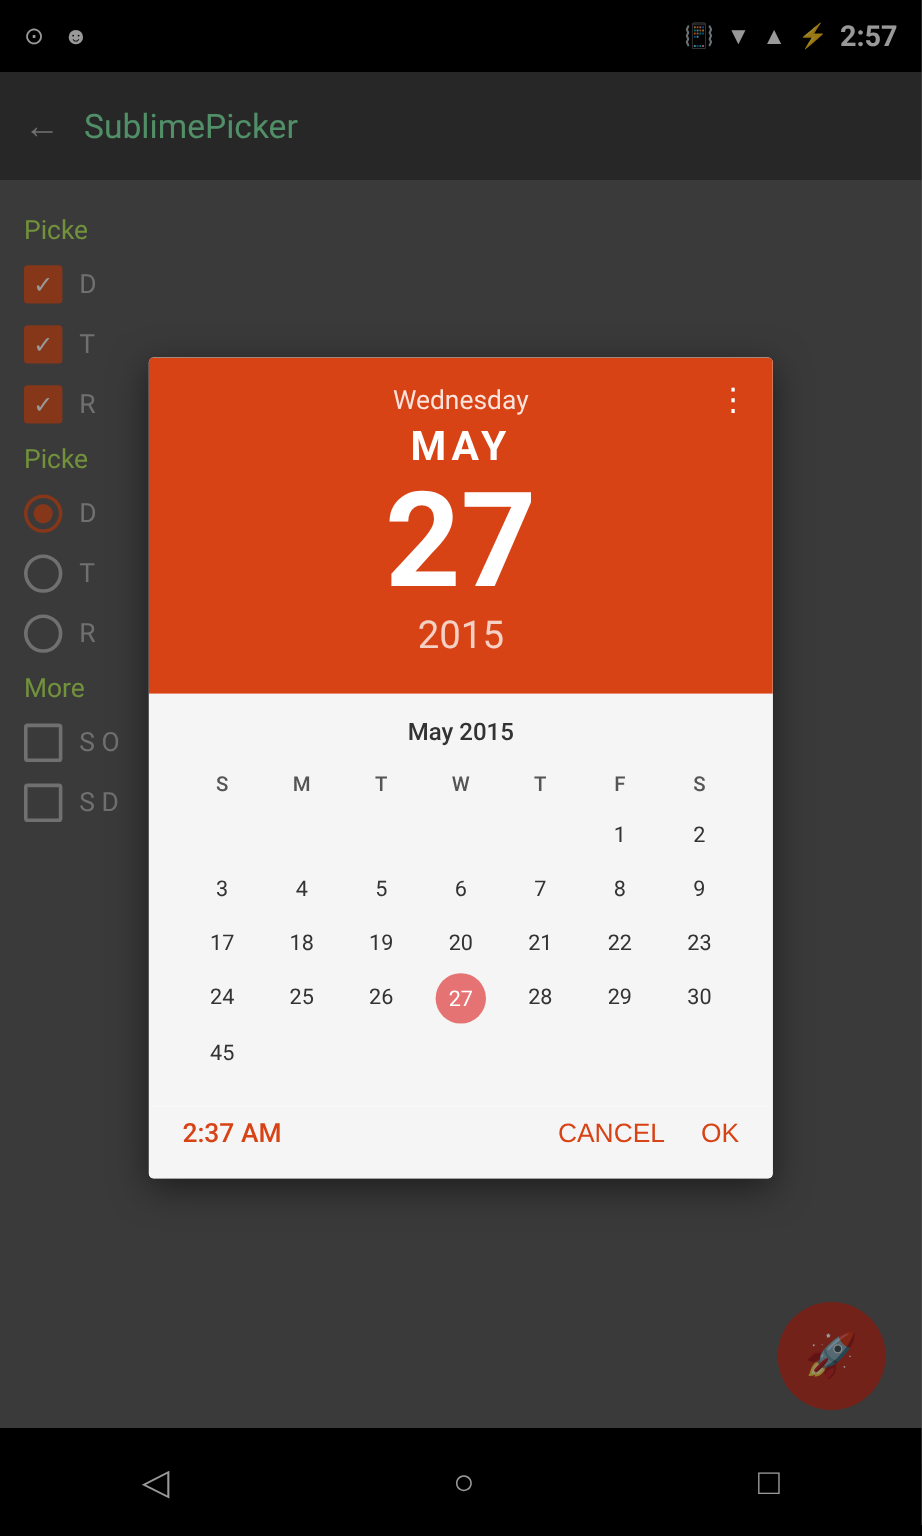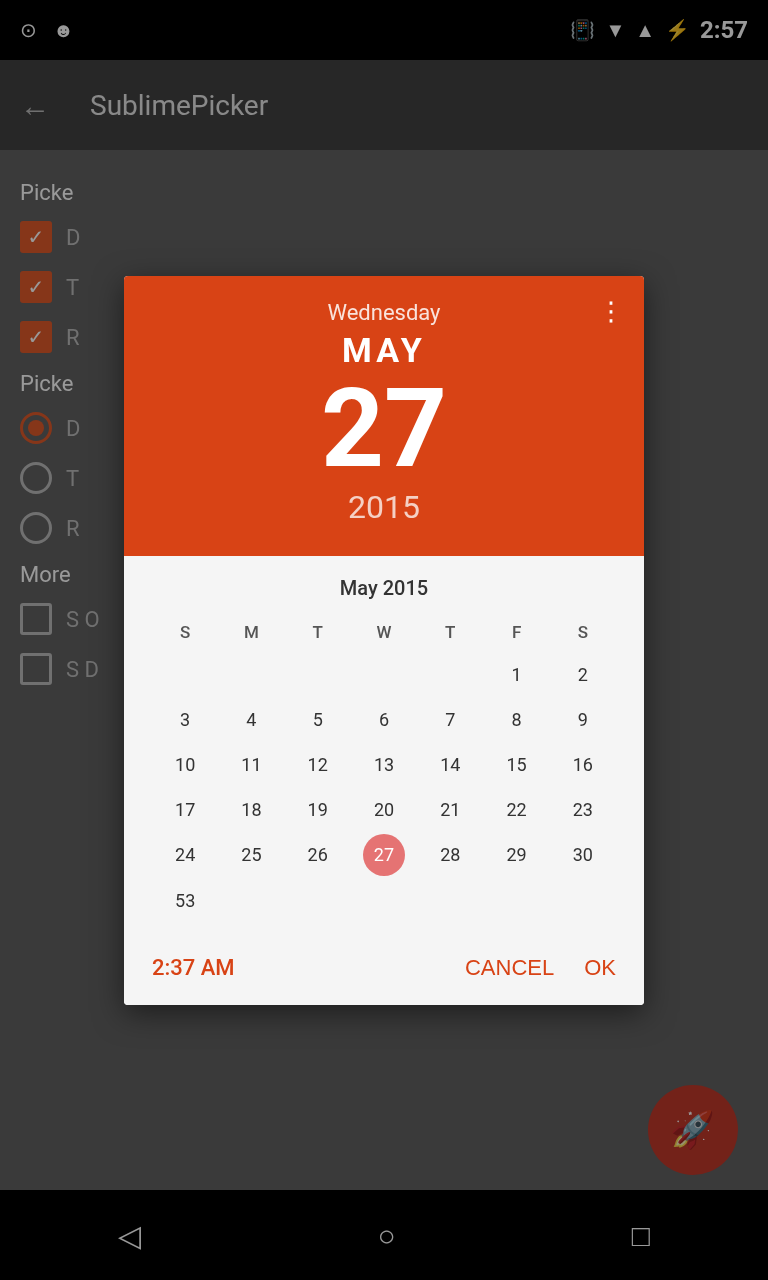--- a/index.html
+++ b/index.html
@@ -52,37 +52,36 @@
       display: flex;
       align-items: center;
       padding: 0 20px;
       gap: 20px;
     }
     .back-arrow {
       color: #bbb;
       font-size: 30px;
     }
     .app-title {
-      color: #e5e5e5;
+      color: #86efac;
       font-size: 28px;
-      margin-left: 20px;
     }
 
     
     .bg-content {
       position: absolute;
       top: 150px;
       left: 0;
       width: 100%;
       height: calc(100% - 210px);
       background: #616161;
       padding: 30px 20px;
     }
     .section-title {
-      color: #ffffff;
+      color: #bef264;
       font-size: 22px;
       margin-bottom: 16px;
     }
     .checkbox-row {
       display: flex;
       align-items: center;
       gap: 14px;
       margin-bottom: 18px;
     }
     .checkbox-filled {
@@ -422,50 +421,41 @@
               <div class="cal-cell">2</div>
             </div>
             <div class="calendar-row">
               <div class="cal-cell">3</div>
               <div class="cal-cell">4</div>
               <div class="cal-cell">5</div>
               <div class="cal-cell">6</div>
               <div class="cal-cell">7</div>
               <div class="cal-cell">8</div>
               <div class="cal-cell">9</div>
-            </div>
-            <div class="calendar-row">
-              <div class="cal-cell">10</div>
-              <div class="cal-cell">11</div>
-              <div class="cal-cell">12</div>
-              <div class="cal-cell">13</div>
-              <div class="cal-cell">14</div>
-              <div class="cal-cell">15</div>
-              <div class="cal-cell">16</div>
             </div>
             <div class="calendar-row">
               <div class="cal-cell">17</div>
               <div class="cal-cell">18</div>
               <div class="cal-cell">19</div>
               <div class="cal-cell">20</div>
               <div class="cal-cell">21</div>
               <div class="cal-cell">22</div>
               <div class="cal-cell">23</div>
             </div>
             <div class="calendar-row">
               <div class="cal-cell">24</div>
               <div class="cal-cell">25</div>
               <div class="cal-cell">26</div>
               <div class="cal-cell selected">27</div>
               <div class="cal-cell">28</div>
               <div class="cal-cell">29</div>
               <div class="cal-cell">30</div>
             </div>
             <div class="calendar-row">
-              <div class="cal-cell">53</div>
+              <div class="cal-cell">45</div>
               <div class="cal-cell empty"></div>
               <div class="cal-cell empty"></div>
               <div class="cal-cell empty"></div>
               <div class="cal-cell empty"></div>
               <div class="cal-cell empty"></div>
               <div class="cal-cell empty"></div>
             </div>
           </div>
       </div>
     </div>

